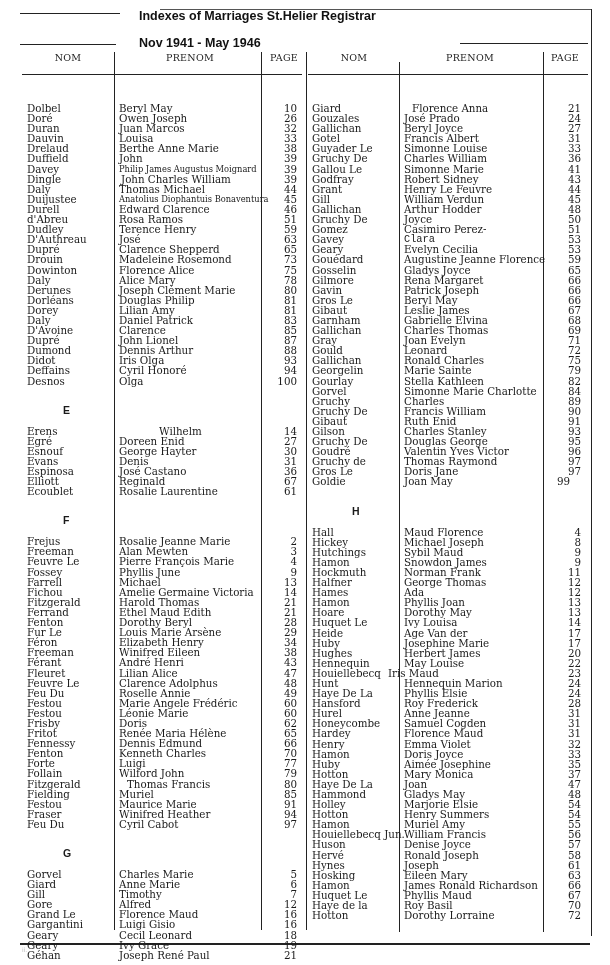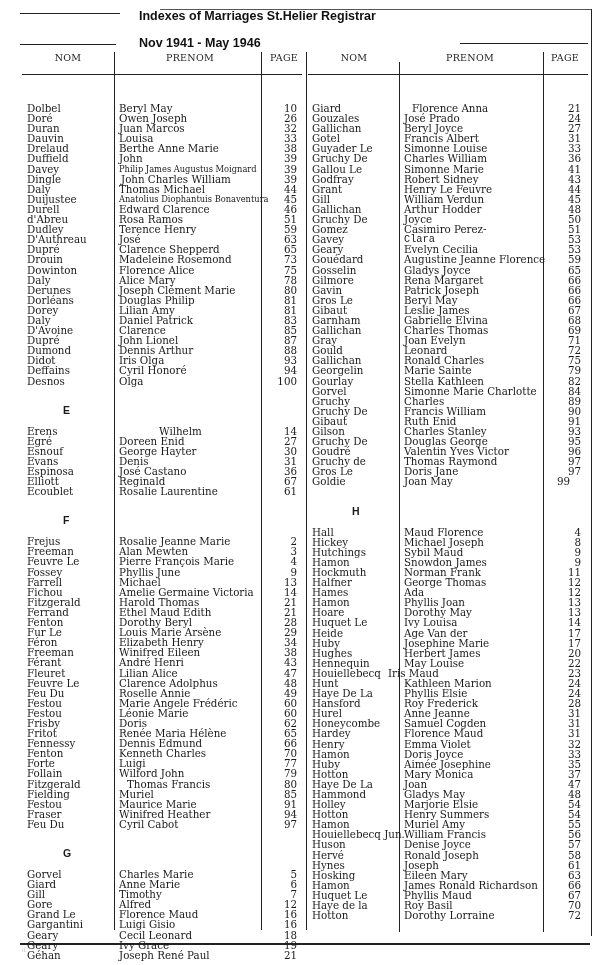--- a/index.html
+++ b/index.html
@@ -708,21 +708,21 @@
       <span class="pre" style="left: 92px;">May Louise</span>
       <span class="pg" style="left: 236px; width: 33px;">22</span>
     </div>
     <div class="row">
       <span class="nom">Houiellebecq</span>
       <span class="pre" style="left: 76px;">Iris Maud</span>
       <span class="pg" style="left: 236px; width: 33px;">23</span>
     </div>
     <div class="row">
       <span class="nom">Hunt</span>
-      <span class="pre" style="left: 92px;">Kathleen Marion</span>
+      <span class="pre" style="left: 92px;">Hennequin Marion</span>
       <span class="pg" style="left: 236px; width: 33px;">24</span>
     </div>
     <div class="row">
       <span class="nom">Haye De La</span>
       <span class="pre" style="left: 92px;">Phyllis Elsie</span>
       <span class="pg" style="left: 236px; width: 33px;">24</span>
     </div>
     <div class="row">
       <span class="nom">Hansford</span>
       <span class="pre" style="left: 92px;">Roy Frederick</span>

